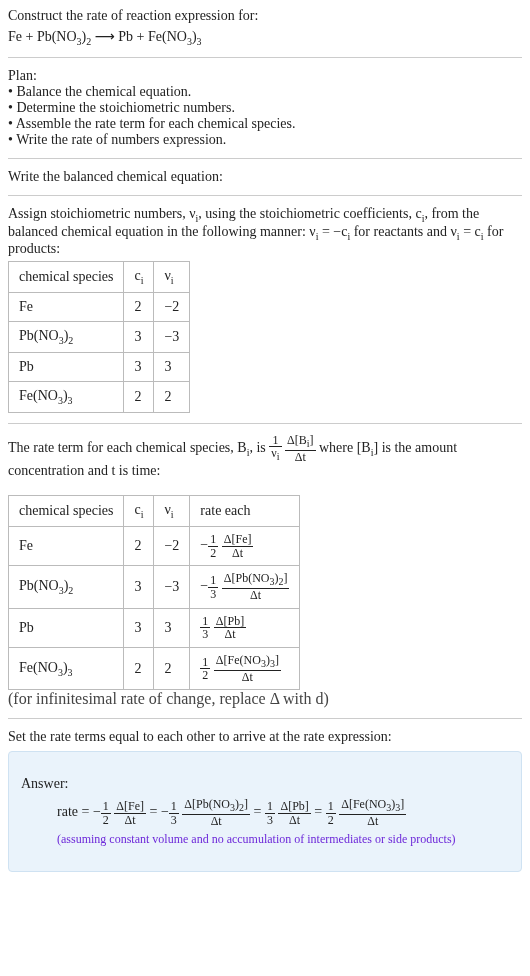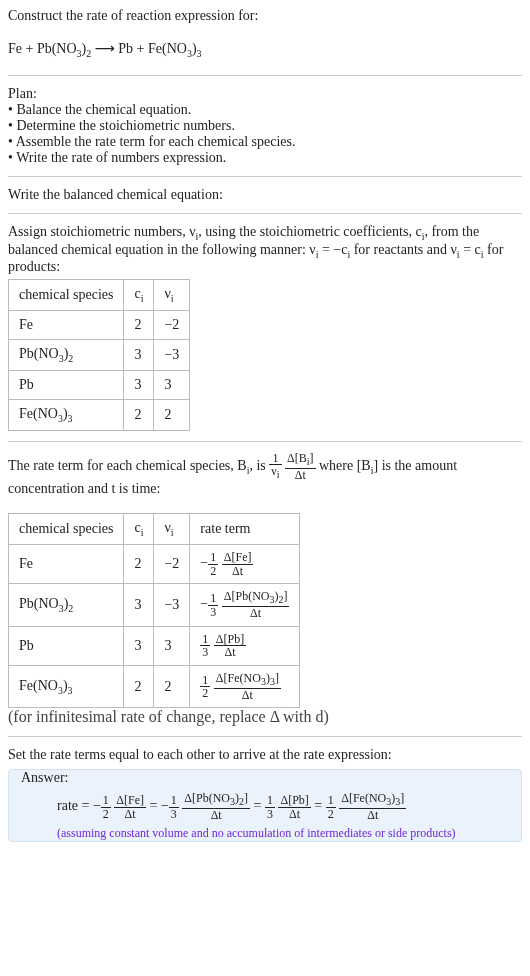--- a/index.html
+++ b/index.html
@@ -14,21 +14,21 @@
   }
   .section {
     margin-bottom: 6px;
   }
   .hr {
     border: none;
     border-top: 1px solid #ccc;
     margin: 10px 0;
   }
   .eq {
-    margin: 16px 0;
+    margin: 4px 0;
   }
   sub { font-size: 10px; }
   .arrow::after { content: "  \27F6  "; }
   table.datatable {
     border-collapse: collapse;
     margin: 0 0;
   }
   table.datatable th, table.datatable td {
     border: 1px solid #bbb;
     padding: 6px 10px;
@@ -57,21 +57,21 @@
     padding: 0 2px;
   }
   .note {
     font-size: 16px;
     color: #444;
   }
   .answer-box {
     background: #eaf3fb;
     border: 1px solid #cfe2f2;
     border-radius: 4px;
-    padding: 0 12px;
+    padding: 24px 12px;
     margin-top: 6px;
   }
   .answer-label {
     margin-bottom: 6px;
   }
   .answer-body {
     padding-left: 36px;
   }
   .answer-assume {
     font-size: 12px;
@@ -153,21 +153,21 @@
     <span class="frac inline-mid"><span class="num">1</span><span class="den"><span class="ital">ν<sub>i</sub></span></span></span>
     <span class="frac inline-mid"><span class="num">Δ[B<sub><span class="ital">i</span></sub>]</span><span class="den">Δ<span class="ital">t</span></span></span>
     <span> where [B<sub><span class="ital">i</span></sub>] is the amount concentration and <span class="ital">t</span> is time:</span>
   </div>
   <table class="datatable">
     <thead>
       <tr>
         <th>chemical species</th>
         <th><span class="ital">c<sub>i</sub></span></th>
         <th><span class="ital">ν<sub>i</sub></span></th>
-        <th>rate term</th>
+        <th>rate each</th>
       </tr>
     </thead>
     <tbody>
         <tr>
         <td>Fe</td>
         <td>2</td>
         <td>−2</td>
         <td>−<span class="frac inline-mid"><span class="num">1</span><span class="den">2</span></span> <span class="frac inline-mid"><span class="num">Δ[Fe]</span><span class="den">Δ<span class="ital">t</span></span></span></td>
       </tr>
         <tr>

